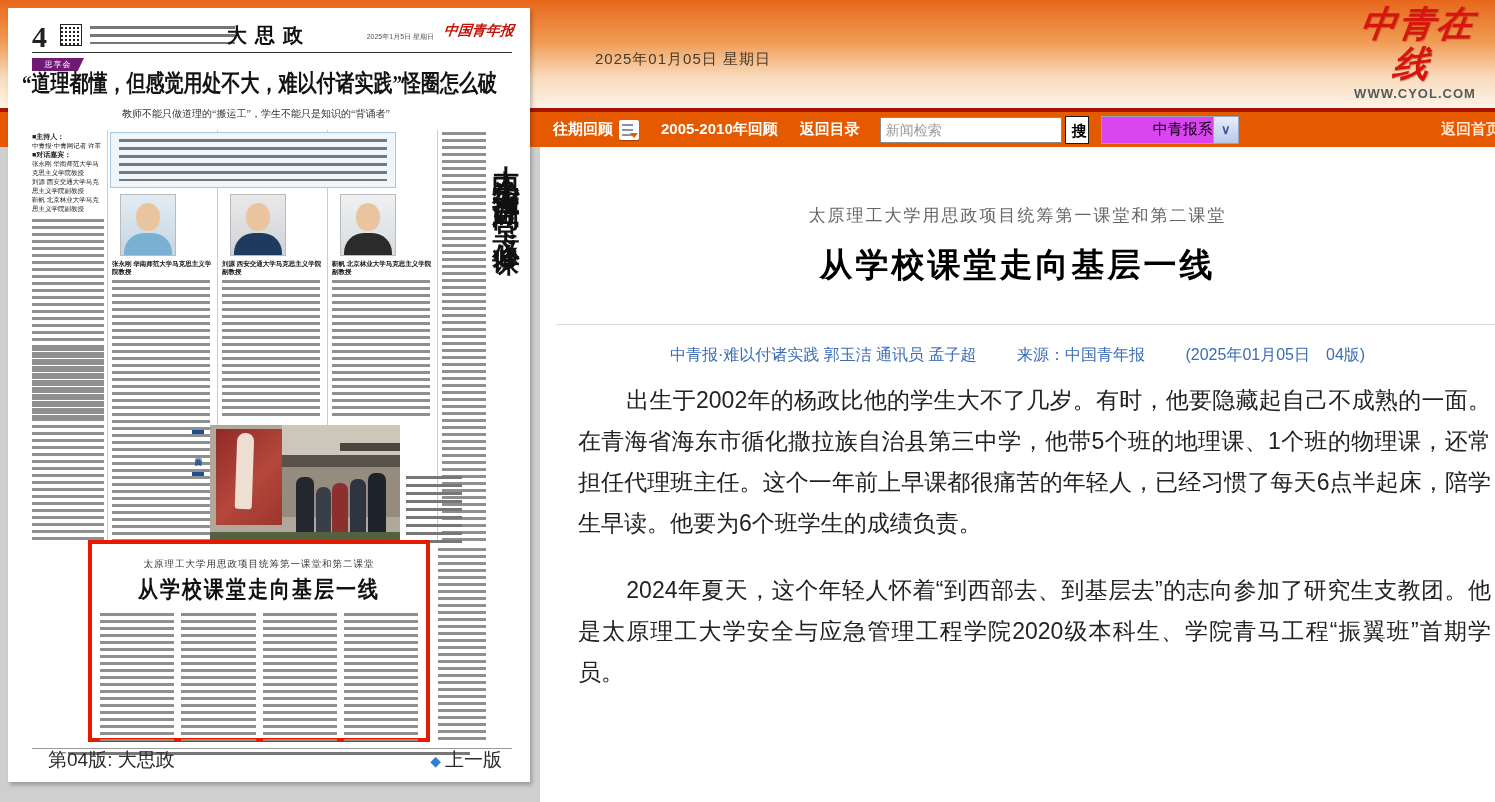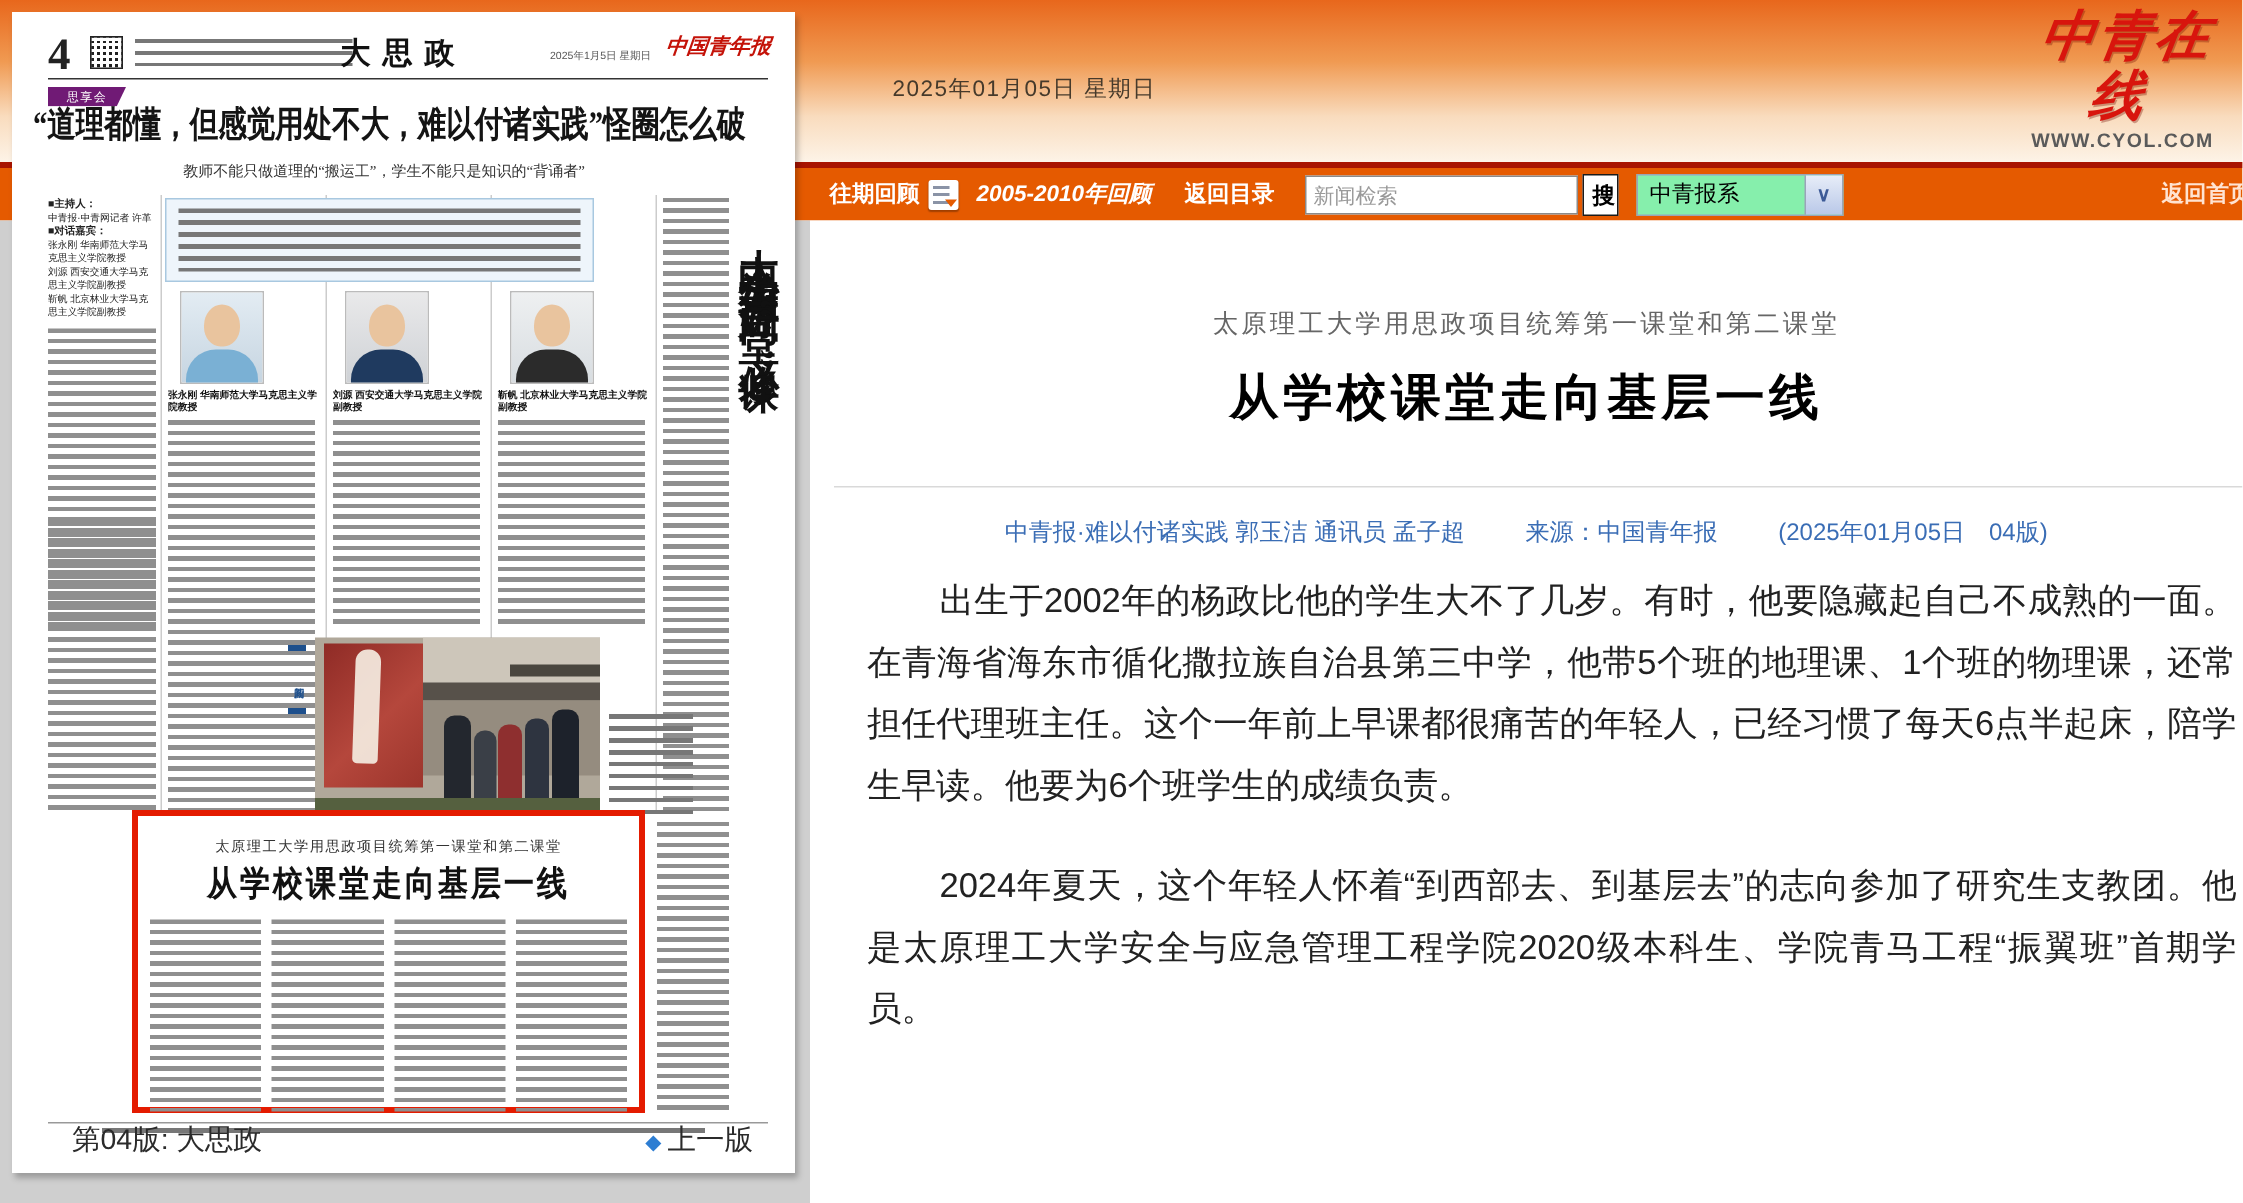--- a/index.html
+++ b/index.html
@@ -26,34 +26,34 @@
     background:#e55a00;border-top:4px solid #a81400;box-sizing:border-box;
   }
   .nav-inner{display:flex;align-items:center;height:35px;padding-left:553px;position:relative;}
   .nav-link{color:#fff;font-size:15px;font-weight:bold;cursor:pointer;white-space:nowrap;}
   .archive-icon{width:20px;height:20px;background:#fff;border-radius:2px;margin-left:6px;position:relative;
     box-shadow:0 1px 1px rgba(0,0,0,.3);}
   .archive-icon .lines{position:absolute;left:3px;top:4px;width:11px;height:12px;
     background:repeating-linear-gradient(#8a93a6 0 2px,transparent 2px 5px);}
   .archive-icon .tri{position:absolute;right:1px;bottom:2px;width:0;height:0;
     border-left:4px solid transparent;border-right:4px solid transparent;border-top:5px solid #e55a00;}
-  .nav-gap1{margin-left:12px;font-style:italic;} .nav-gap2{margin-left:22px;}
+  .nav-gap1{margin-left:22px;} .nav-gap2{margin-left:22px;}
   .search-input{
     margin-left:20px;width:170px;height:24px;border:1px solid #8a8a8a;font-size:14px;
     padding:0 5px;color:#333;background:#fff;outline:none;
   }
   .search-input::placeholder{color:#9a9a9a;}
   .search-btn{
     margin-left:3px;width:24px;height:28px;background:#fff;border:1px solid #1a1a1a;
     font-size:15px;font-weight:bold;color:#000;line-height:26px;text-align:center;cursor:pointer;
     font-family:"Liberation Sans",sans-serif;
   }
   .paper-select{
-    margin-left:12px;width:138px;height:28px;background:#86efac;border:1px solid #9aa4b8;
-    display:flex;align-items:center;cursor:pointer;position:relative;box-sizing:border-box;
+    margin-left:12px;width:138px;height:28px;background:#d946ef;border:1px solid #9aa4b8;
+    display:flex;align-items:center;cursor:pointer;position:relative;box-sizing:border-box;text-align:right;
   }
   .paper-select .val{font-size:15px;color:#000;padding-left:8px;flex:1;}
   .select-chevron{
     width:24px;height:26px;background:linear-gradient(#e7edf8,#b9c8e8);
     border-left:1px solid #9aa4b8;color:#3c5a97;font-weight:bold;font-size:13px;
     display:flex;align-items:center;justify-content:center;
   }
   .nav-home{position:absolute;right:-6px;top:8px;color:#ffe3d1;font-size:15px;font-weight:bold;cursor:pointer;}
   
   .left-col{position:absolute;left:0;top:147px;width:540px;height:655px;background:#cfcfcf;}

